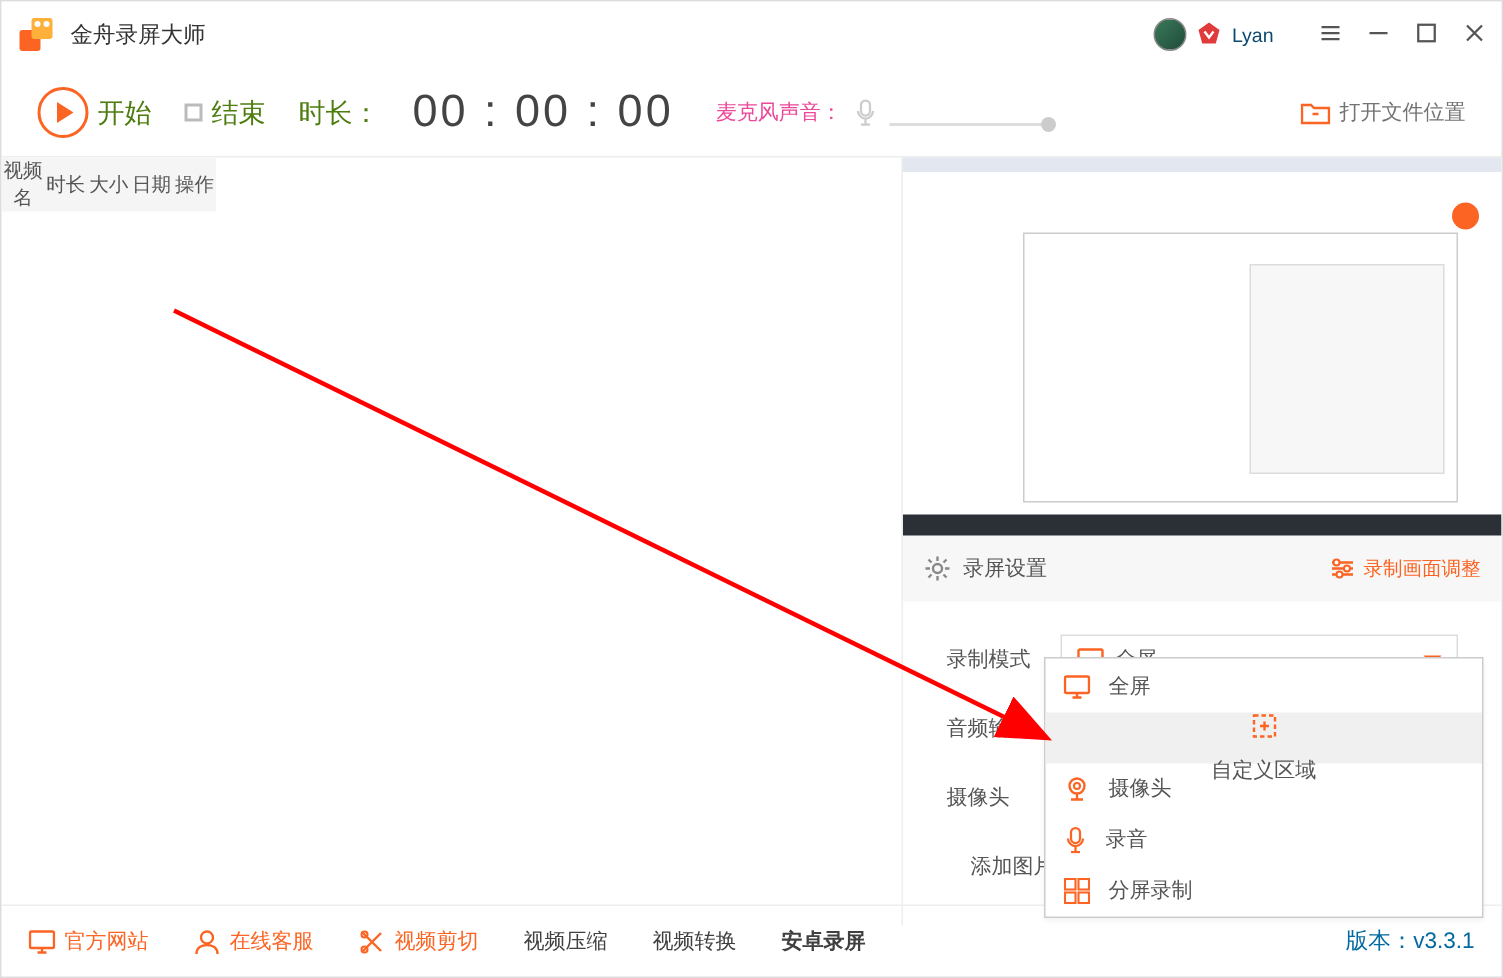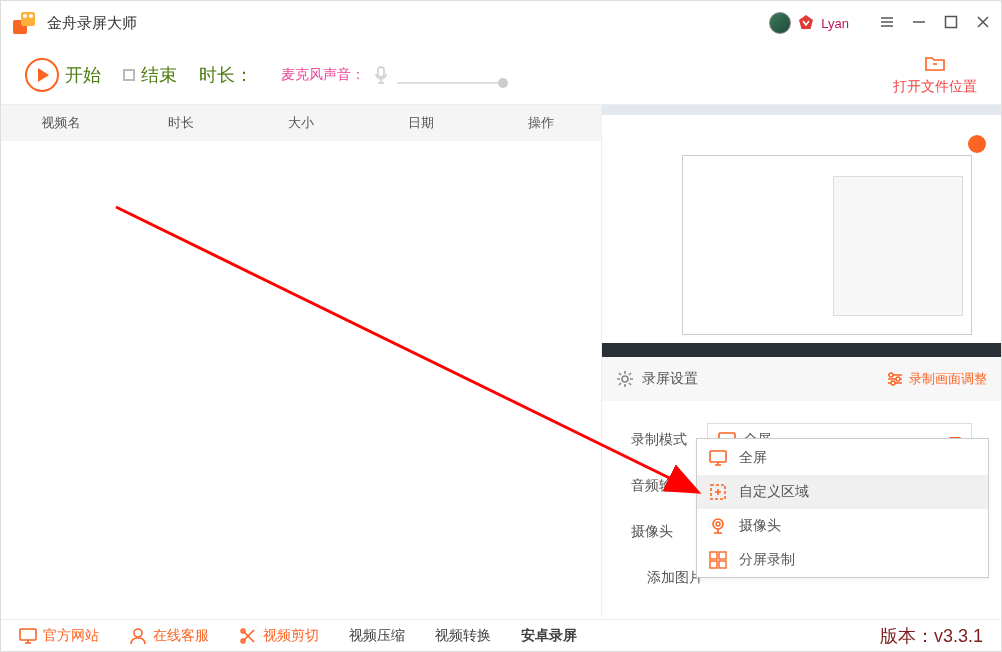--- a/index.html
+++ b/index.html
@@ -51,21 +51,21 @@
       border:1px solid #888;
     }
     .vip-badge {
       width: 18px;
       height: 18px;
       display:flex;
       align-items:center;
       justify-content:center;
     }
     .username {
-      color: #be185d;
+      color: #0c4a6e;
       font-size: 13px;
     }
     .win-btns {
       display: flex;
       gap: 16px;
     }
     .win-btn {
       width: 16px;
       height: 16px;
       color: #555;
@@ -143,35 +143,33 @@
       position: absolute;
       top: -4px;
     }
     .slider-knob.orange {
       background: #fc6423;
     }
     .open-folder {
       display:flex;
       align-items:center;
       gap:6px;
-      color:#ef4444;
+      color:#737373;
       font-size:14px;
       cursor:pointer;
       margin-left: auto;
-      flex-direction: column;
     }
     
     .content {
       display: flex;
       height: 504px;
     }
     .left-panel {
       width: 602px;
       display: flex;
-      flex-direction: column;
       gap: 10px;
     }
     .table-header {
       display: flex;
       background: #f5f5f5;
       height: 36px;
       align-items: center;
     }
     .th {
       flex: 1;
@@ -299,46 +297,47 @@
       display:flex;
       align-items:center;
       padding:0 12px;
       gap:12px;
       font-size:14px;
       color:#555;
       cursor:pointer;
     }
     .dd-item.hover {
       background:#f0f0f0;
+      flex-direction:column;
     }
     
     .bottom-bar {
       position:absolute;
       left:0;right:0;bottom:0;
-      height:32px;
+      height:48px;
       border-top:1px solid #eee;
       display:flex;
       align-items:center;
       padding:0 18px;
       gap:30px;
       font-size:14px;
     }
     .bottom-link {
       display:flex;
       align-items:center;
       gap:6px;
       color:#404040;
       cursor:pointer;
     }
     .bottom-link.orange{ color:#fc6423;}
     .bottom-link.orange svg *{stroke:#fc6423;}
     .version {
       margin-left:auto;
-      color:#7f1d1d;
-      font-size:18px;
+      color:#0369a1;
+      font-size:15px;
     }
     
     .arrow-svg {
       position:absolute;
       left:0; top:0;
       width:1002px; height:652px;
       pointer-events:none;
       z-index:30;
     }
     .ico{
@@ -398,20 +397,21 @@
     <div class="play-circle">
         <div class="play-tri"></div>
       </div>
     <span class="ctl-label">开始</span>
   </div>
   <div class="record-btn">
     <div class="stop-sq"></div>
     <span class="ctl-label">结束</span>
   </div>
   <span class="ctl-label">时长：</span>
+  <span class="timer">00 : 00 : 00</span>
   <div class="audio-group" style="margin-left:6px;">
     <span>麦克风声音：</span>
     <svg class="ico" width="16" height="18" viewBox="0 0 16 18">
         <rect x="5" y="1" width="6" height="10" rx="3" fill="none" stroke="#ccc" stroke-width="1.5"></rect>
         <path d="M3 8a5 5 0 0010 0M8 13v4M5 17h6" stroke="#ccc" fill="none" stroke-width="1.5"></path>
       </svg>
     <div class="slider-track">
         <div class="slider-knob" style="right:-1px;"></div>
       </div>
   </div>
@@ -505,20 +505,27 @@
         </div>
         <div class="dd-item">
           <svg class="ico" width="18" height="18" viewBox="0 0 18 18">
               <circle cx="9" cy="7" r="5" fill="none" stroke="#fc6423" stroke-width="1.6"></circle>
               <circle cx="9" cy="7" r="2" fill="none" stroke="#fc6423" stroke-width="1.4"></circle>
               <path d="M5 16h8M9 12v4" stroke="#fc6423" stroke-width="1.6"></path>
             </svg>
           <span>摄像头</span>
         </div>
         <div class="dd-item">
+          <svg class="ico" width="16" height="18" viewBox="0 0 16 18">
+              <rect x="5" y="1" width="6" height="10" rx="3" fill="none" stroke="#fc6423" stroke-width="1.5"></rect>
+              <path d="M3 8a5 5 0 0010 0M8 13v4M5 17h6" stroke="#fc6423" fill="none" stroke-width="1.5"></path>
+            </svg>
+          <span>录音</span>
+        </div>
+        <div class="dd-item">
           <svg class="ico" width="18" height="18" viewBox="0 0 18 18">
               <rect x="1" y="1" width="7" height="7" fill="none" stroke="#fc6423" stroke-width="1.4"></rect>
               <rect x="10" y="1" width="7" height="7" fill="none" stroke="#fc6423" stroke-width="1.4"></rect>
               <rect x="1" y="10" width="7" height="7" fill="none" stroke="#fc6423" stroke-width="1.4"></rect>
               <rect x="10" y="10" width="7" height="7" fill="none" stroke="#fc6423" stroke-width="1.4"></rect>
             </svg>
           <span>分屏录制</span>
         </div>
       </div>
     </div>

